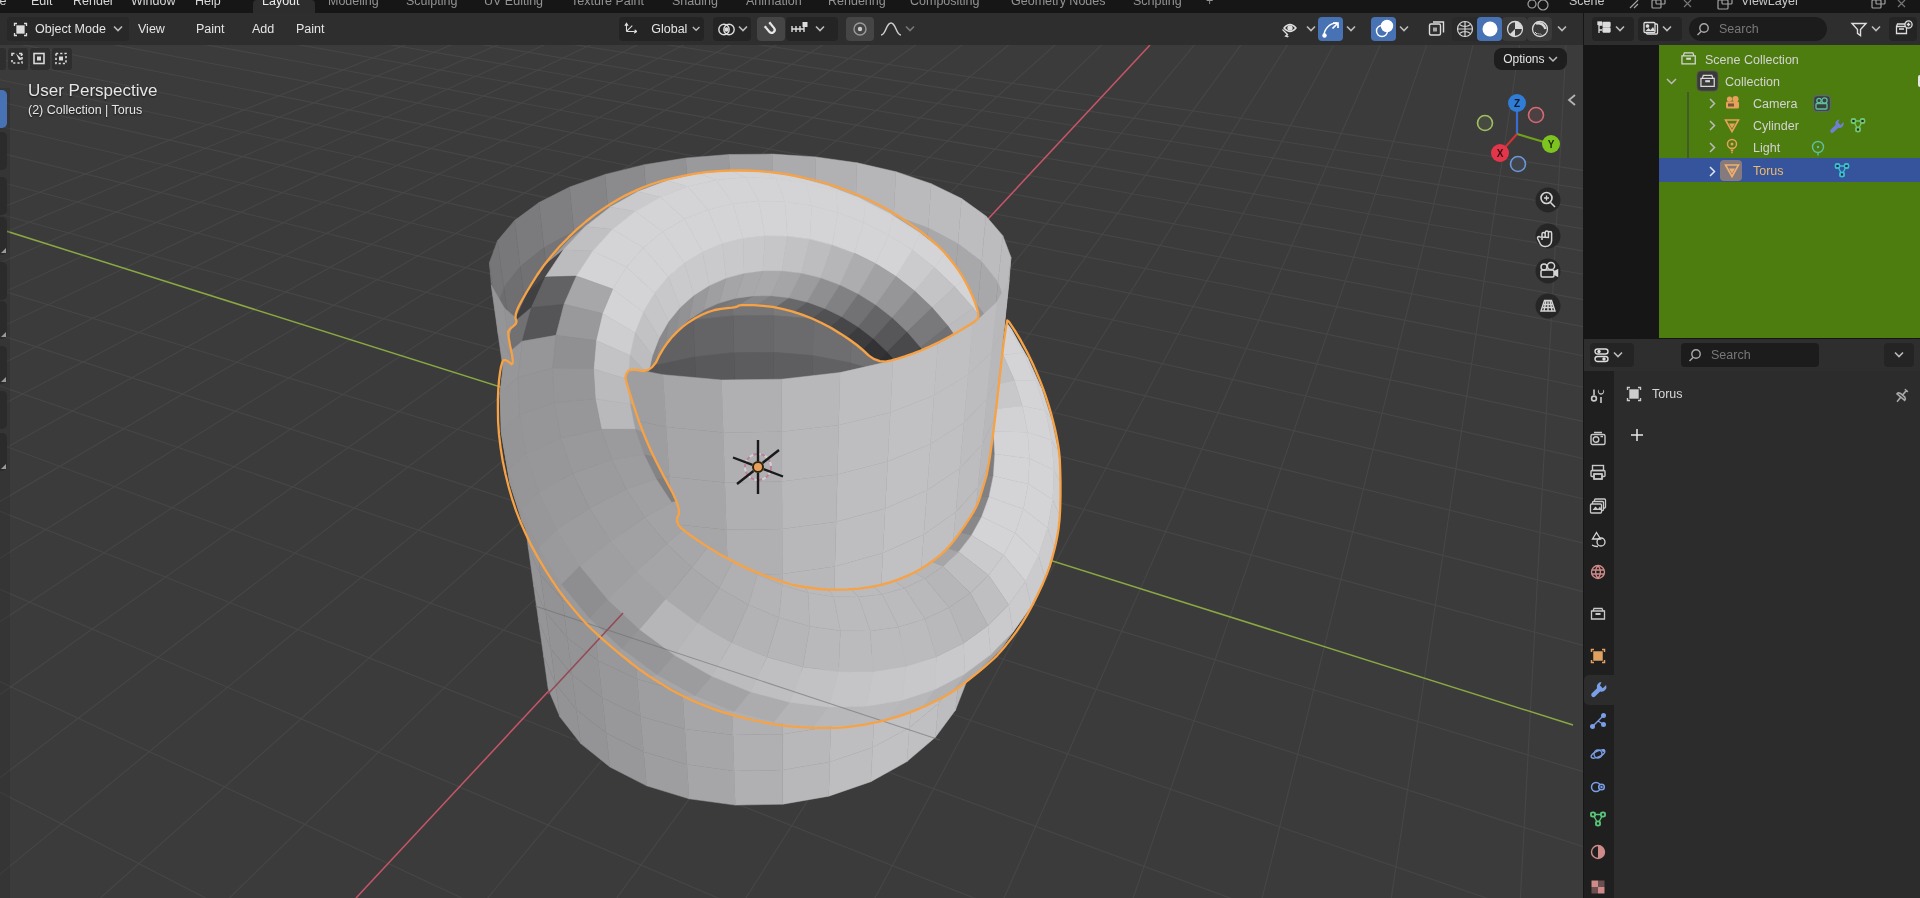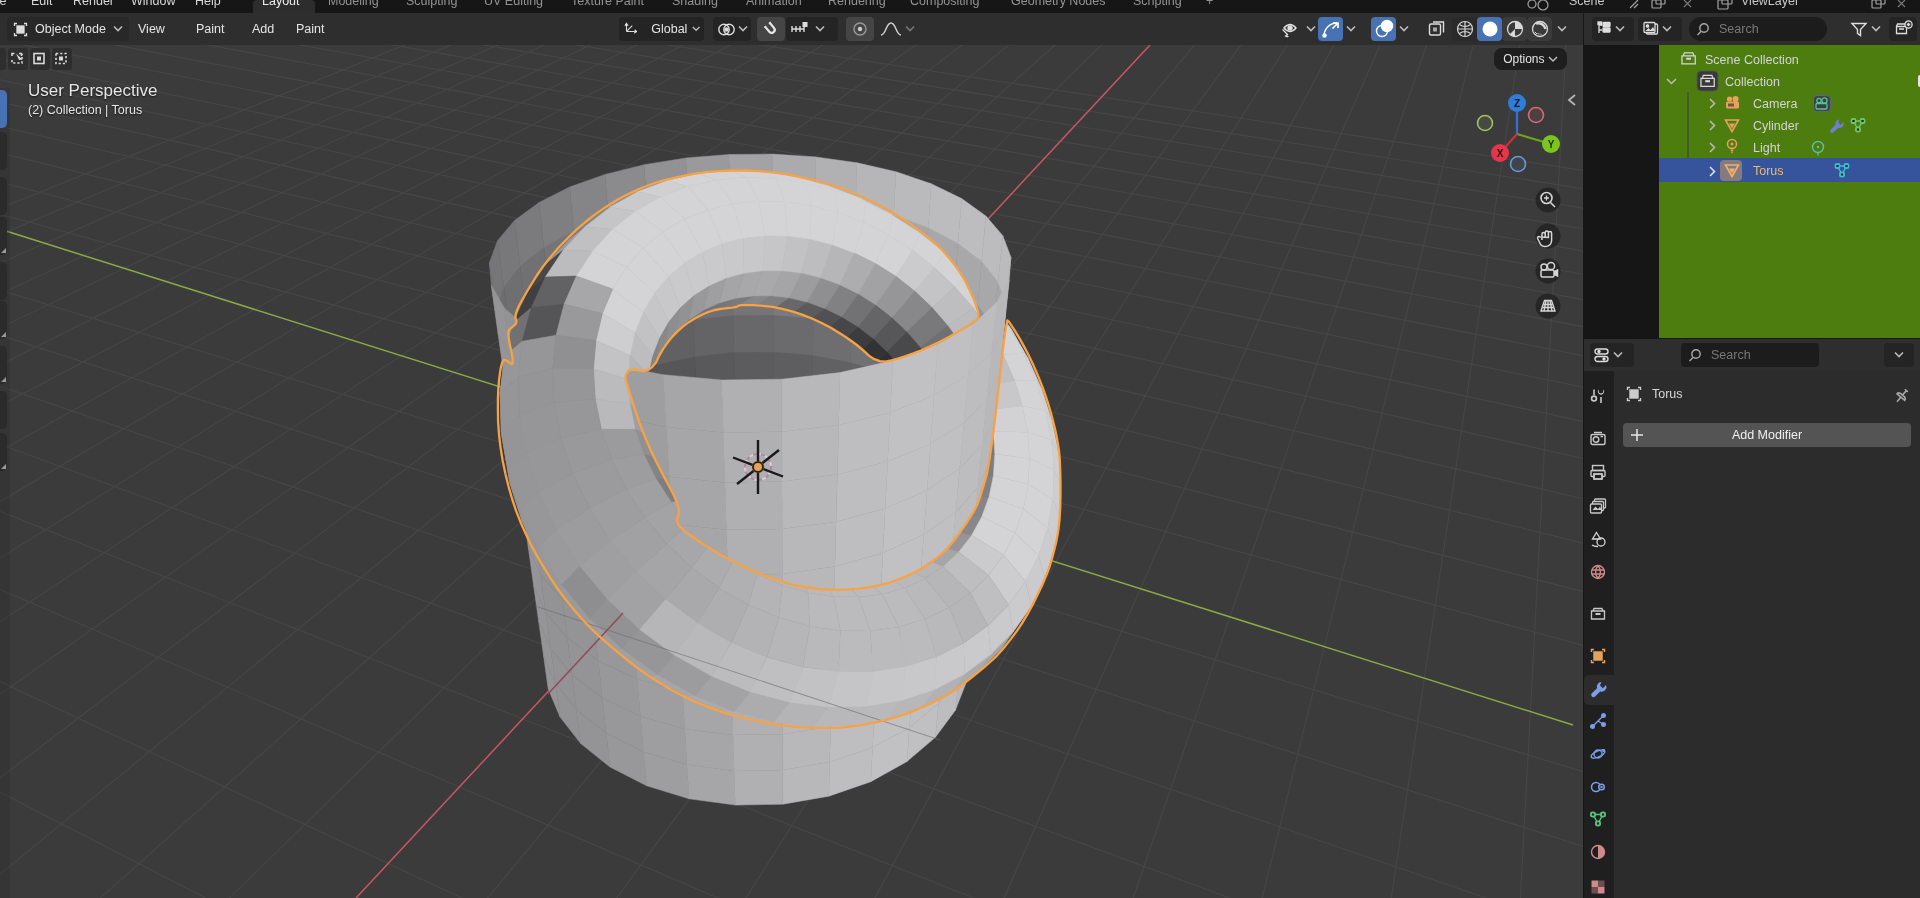--- a/index.html
+++ b/index.html
@@ -1701,16 +1701,15 @@
         </g>
       </svg>
       <span style="margin-left:8px">Torus</span>
     </div>
     <svg class="abs" style="left:306px;top:46px" width="20" height="20" viewBox="0 0 20 20">
       <g stroke="#a8a8a8" stroke-width="1.6" fill="none" transform="rotate(40 10 10)">
         <path d="M10 2.5 h4 M12 2.5 v6 M9 8.5 h6 a2 2 0 0 1 0 .1 M9 8.7 q-2 .3 -2 2.3 h10 q0 -2 -2 -2.3"></path>
         <path d="M12 11 v6"></path>
       </g>
     </svg>
-    <div class="abs" style="left:39px;top:84px;width:288px;height:24px;background:#545454;border-radius:4px;display:flex;align-items:center;justify-content:center;color:#f0f0f0;font-size:12.5px">Add Modifier</div>
     <svg class="abs" style="left:46px;top:89px" width="14" height="14" viewBox="0 0 14 14">
       <path d="M7 1v12 M1 7h12" stroke="#e8e8e8" stroke-width="1.5"></path>
     </svg>
   </div>
 </body></html>

